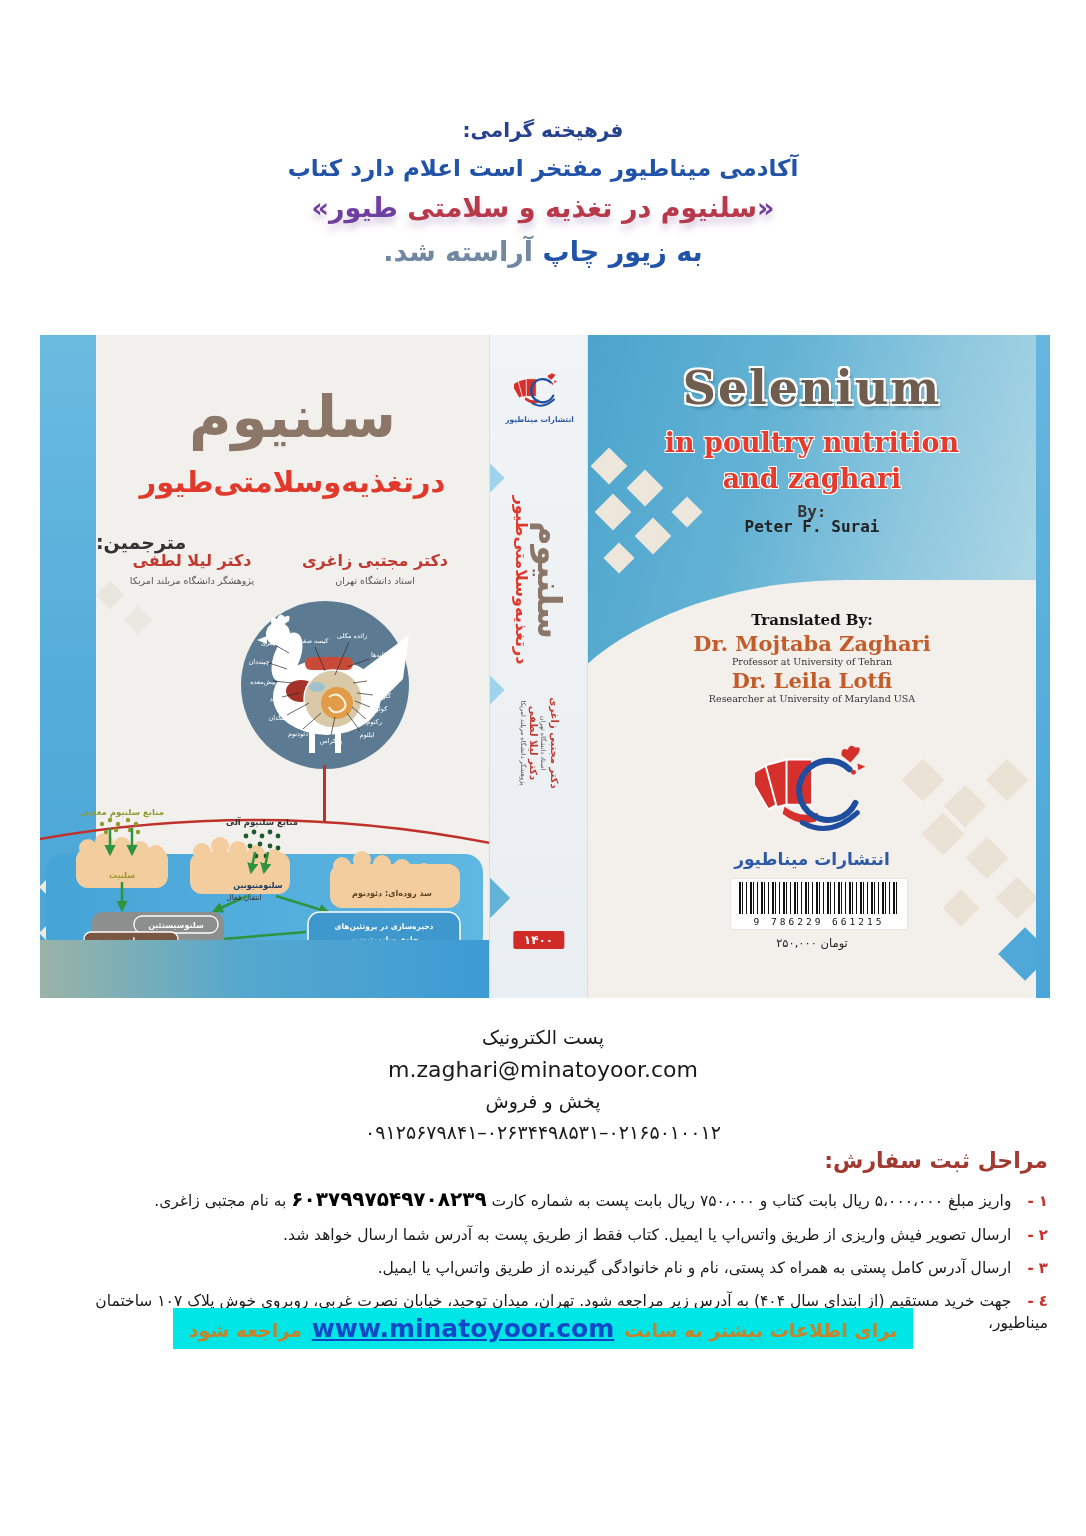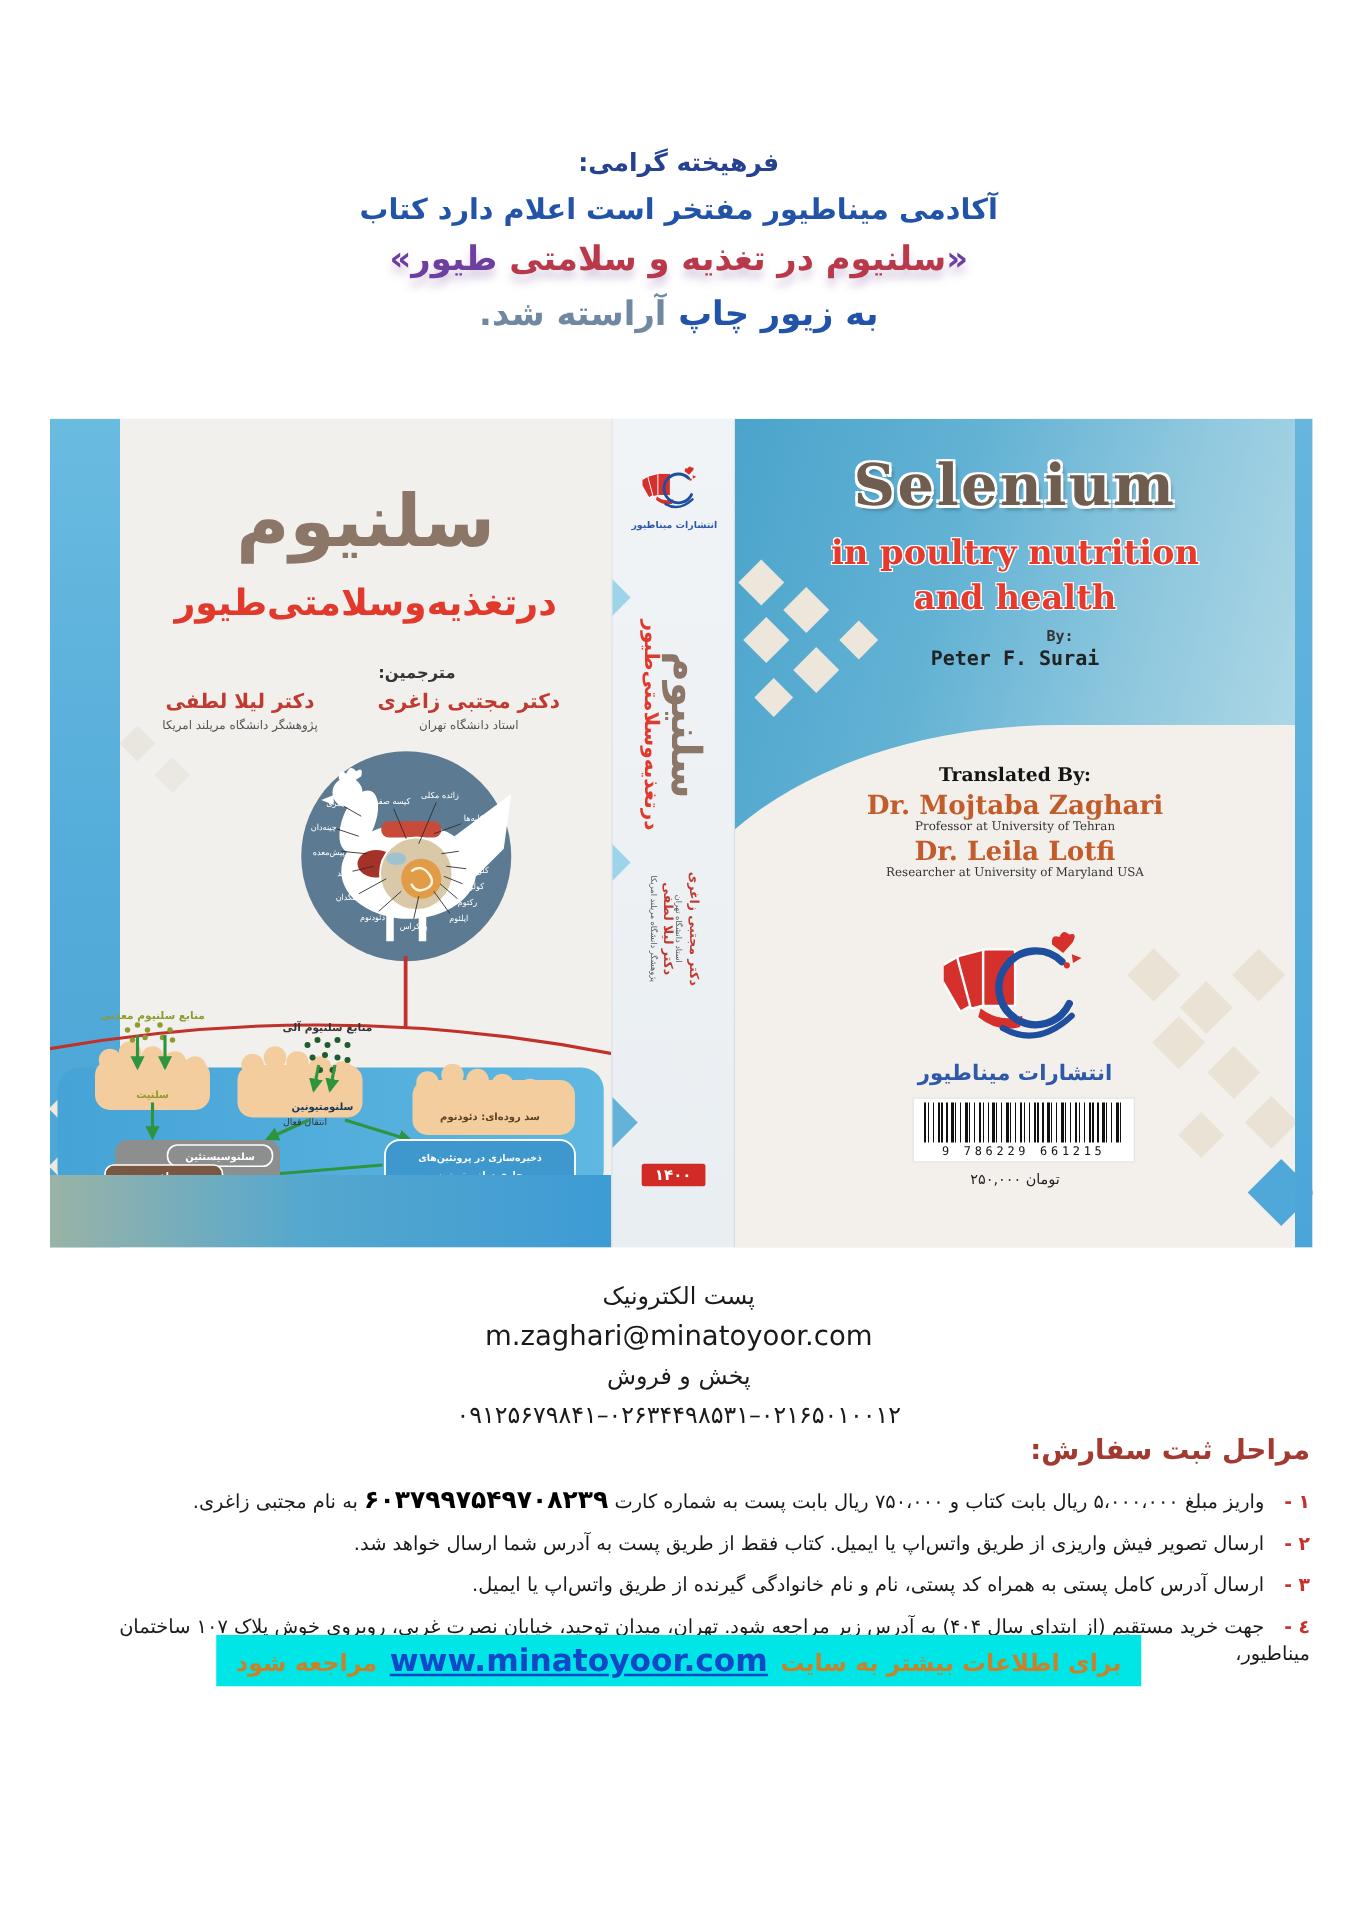--- a/index.html
+++ b/index.html
@@ -19,22 +19,22 @@
   
   .fa-panel{left:0;width:449px;background:#F2F0ED;}
   .fa-band{position:absolute;left:0;top:0;width:56px;height:663px;
            background:linear-gradient(180deg,#6ABBE0 0%,#53ACD9 55%,#4BA5D6 100%);}
   .fa-bottom{position:absolute;left:0;bottom:0;width:449px;height:58px;
              background:linear-gradient(90deg,#9AB3A6 0%,#55A8CE 45%,#3D9BD4 100%);}
   .fa-title{position:absolute;top:48px;left:56px;width:393px;text-align:center;direction:rtl;
             font-size:58px;font-weight:bold;color:#8B7668;margin:0;}
   .fa-sub{position:absolute;top:130px;left:56px;width:393px;text-align:center;direction:rtl;
           font-size:29px;font-weight:bold;color:#E13A2D;margin:0;}
-  .fa-translabel{position:absolute;top:196px;left:56px;width:393px;text-align:center;direction:rtl;
-                 font-size:13px;font-weight:bold;color:#333;margin-left:41px;}
+  .fa-translabel{position:absolute;top:196px;left:56px;width:393px;text-align:left;direction:rtl;
+                 font-size:19px;font-weight:bold;color:#333;}
   .fa-col{position:absolute;top:216px;width:180px;text-align:center;direction:rtl;}
   .fa-col .nm{font-size:16px;font-weight:bold;color:#C13A31;}
   .fa-col .rl{font-size:9.5px;color:#555;margin-top:5px;}
   .col-right{left:245px;} .col-left{left:62px;}
   .stem{position:absolute;left:283px;top:430px;width:3px;height:58px;background:#C0312B;}
   .diagram-svg{position:absolute;left:175px;top:240px;width:220px;height:220px;}
   .flow-svg{position:absolute;left:0;top:455px;width:449px;height:208px;}
   svg{font-family:"DejaVu Sans",sans-serif;}
   
   .spine{left:449px;width:99px;background:linear-gradient(180deg,#F1F4F6 0%,#E9EEF2 100%);
@@ -60,21 +60,21 @@
              border-radius:320px 60px 0 0 / 200px 45px 0 0;}
   .en-strip{position:absolute;right:0;top:0;width:14px;height:663px;
             background:linear-gradient(180deg,#66B6DE,#4AA6D8);}
   .en-c{position:absolute;left:0;width:448px;text-align:center;}
   .en-title{top:26px;font-family:"DejaVu Serif","Liberation Serif",serif;font-size:46px;font-weight:bold;
             color:#6F5E50;letter-spacing:2px;
             text-shadow:-2px -2px 0 #fff,2px -2px 0 #fff,-2px 2px 0 #fff,2px 2px 0 #fff,3px 4px 3px rgba(0,0,0,.25);}
   .en-sub{font-family:"DejaVu Serif","Liberation Serif",serif;font-size:27px;font-weight:bold;color:#E73A2C;
           text-shadow:-1px -1px 0 #fff,1px -1px 0 #fff,-1px 1px 0 #fff,1px 1px 0 #fff;}
   .en-sub1{top:92px;} .en-sub2{top:128px;}
-  .en-by{top:167px;font-size:12px;font-weight:bold;color:#333;font-family:"DejaVu Sans Mono","Liberation Mono",monospace;padding-left:36px;}
+  .en-by{top:167px;font-size:16px;font-weight:bold;color:#333;font-family:"DejaVu Sans Mono","Liberation Mono",monospace;}
   .en-author{top:182px;font-size:16px;font-weight:bold;color:#222;font-family:"DejaVu Sans Mono","Liberation Mono",monospace;}
   .en-trlabel{top:276px;font-size:15px;font-weight:bold;color:#141414;font-family:"DejaVu Serif","Liberation Serif",serif;}
   .en-trname{font-family:"DejaVu Serif","Liberation Serif",serif;font-size:21px;font-weight:bold;color:#C25C2B;}
   .en-tr1{top:296px;} .en-tr2{top:333px;}
   .en-trrole{font-family:"DejaVu Serif","Liberation Serif",serif;font-size:9.5px;color:#333;}
   .en-role1{top:321px;} .en-role2{top:358px;}
   .en-logo{position:absolute;left:50%;transform:translateX(-50%);top:406px;width:128px;height:100px;}
   .en-publabel{top:514px;font-size:17px;font-weight:bold;color:#2D59A8;direction:rtl;}
   .barcode{position:absolute;left:50%;transform:translateX(-50%);top:544px;width:176px;height:50px;
            background:#fff;box-shadow:0 0 0 1px rgba(0,0,0,.05);}
@@ -345,21 +345,21 @@
       <div class="dm" style="left:362px;top:456px;width:30px;height:30px;background:#EAE2D4;"></div>
       <div class="dm" style="left:404px;top:430px;width:30px;height:30px;background:#EAE2D4;"></div>
       <div class="dm" style="left:340px;top:484px;width:30px;height:30px;background:#EAE2D4;"></div>
       <div class="dm" style="left:384px;top:508px;width:30px;height:30px;background:#EAE2D4;"></div>
       <div class="dm" style="left:414px;top:548px;width:30px;height:30px;background:#EAE2D4;"></div>
       <div class="dm" style="left:360px;top:560px;width:26px;height:26px;background:#EAE2D4;"></div>
       <div class="dm" style="left:418px;top:600px;width:38px;height:38px;background:#4FA8D8;"></div>
 
       <div class="en-c en-sub en-sub1">in poultry nutrition</div>
       <div class="en-c en-title">Selenium</div>
-      <div class="en-c en-sub en-sub2">and health</div>
+      <div class="en-c en-sub en-sub2">and zaghari</div>
       <div class="en-c en-by">By:</div>
       <div class="en-c en-author">Peter F. Surai</div>
       <div class="en-c en-trlabel">Translated By:</div>
       <div class="en-c en-trname en-tr1">Dr. Mojtaba Zaghari</div>
       <div class="en-c en-trrole en-role1">Professor at University of Tehran</div>
       <div class="en-c en-trname en-tr2">Dr. Leila Lotfi</div>
       <div class="en-c en-trrole en-role2">Researcher at University of Maryland USA</div>
       <svg class="en-logo" viewBox="0 0 130 100">
           <use href="#pub-logo"></use>
         </svg>

